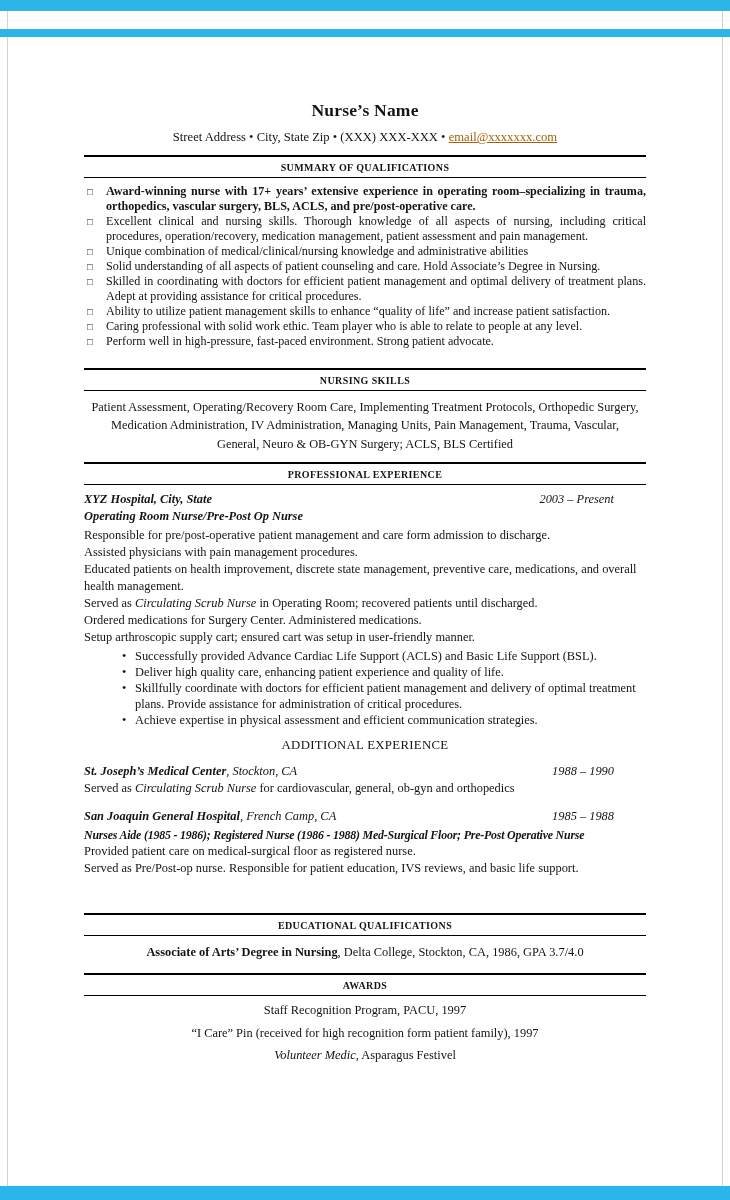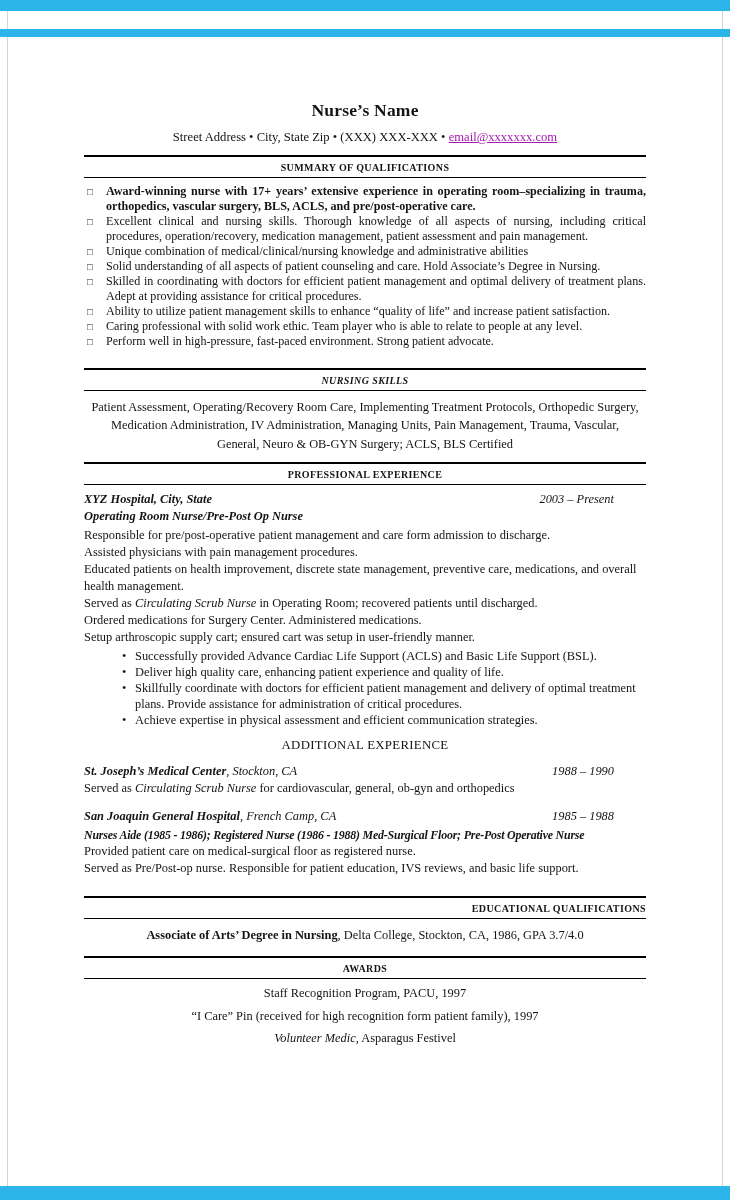--- a/index.html
+++ b/index.html
@@ -14,31 +14,31 @@
   #bar-top-2 { top:29px; height:8px; }
   #bar-bottom { top:1186px; height:14px; }
   .page-edge { position:absolute; top:0; bottom:0; width:1px; background:#d3d3d3; z-index:1; }
   .edge-left { left:7px; }
   .edge-right { right:7px; }
 
   .page { position:absolute; top:54px; left:84px; width:562px; font-size:12.4px; line-height:1.25; z-index:2; }
 
   .name { margin-top:46px; font-size:17.5px; font-weight:bold; text-align:center; letter-spacing:0.2px; }
   .contact { margin-top:8px; text-align:center; font-size:12.6px; }
-  .contact a { color:#a21caf; text-decoration:underline;margin-top:37px; }
+  .contact a { color:#a16207; text-decoration:underline;margin-top:37px; }
 
   .sec-head {
     border-top:2.5px solid #000; border-bottom:1.5px solid #000;
     padding:3px 0 2px; text-align:center; font-weight:bold;
     font-size:10px; letter-spacing:0.4px; line-height:15px;
   }
   #head-summary { margin-top:9px; }
-  #head-skills  { margin-top:19px;font-style:italic; }
+  #head-skills  { margin-top:19px; }
   #head-prof    { margin-top:9px; }
-  #head-edu     { margin-top:19px;text-align:right; }
+  #head-edu     { margin-top:36px; }
   #head-awards  { margin-top:13px; }
 
   .sq-list { margin-top:6px; }
   .sq-item { display:flex; line-height:15px; font-size:12.1px; }
   .sq-glyph { flex:none; width:22px; padding-left:3px; font-size:9.5px; line-height:15px; position:relative; top:1px; }
   .sq-text { flex:1; text-align:justify; }
   .bold { font-weight:bold; }
 
   .skills-text { margin-top:7px; text-align:center; line-height:18.5px; padding:0 6px; }
 

